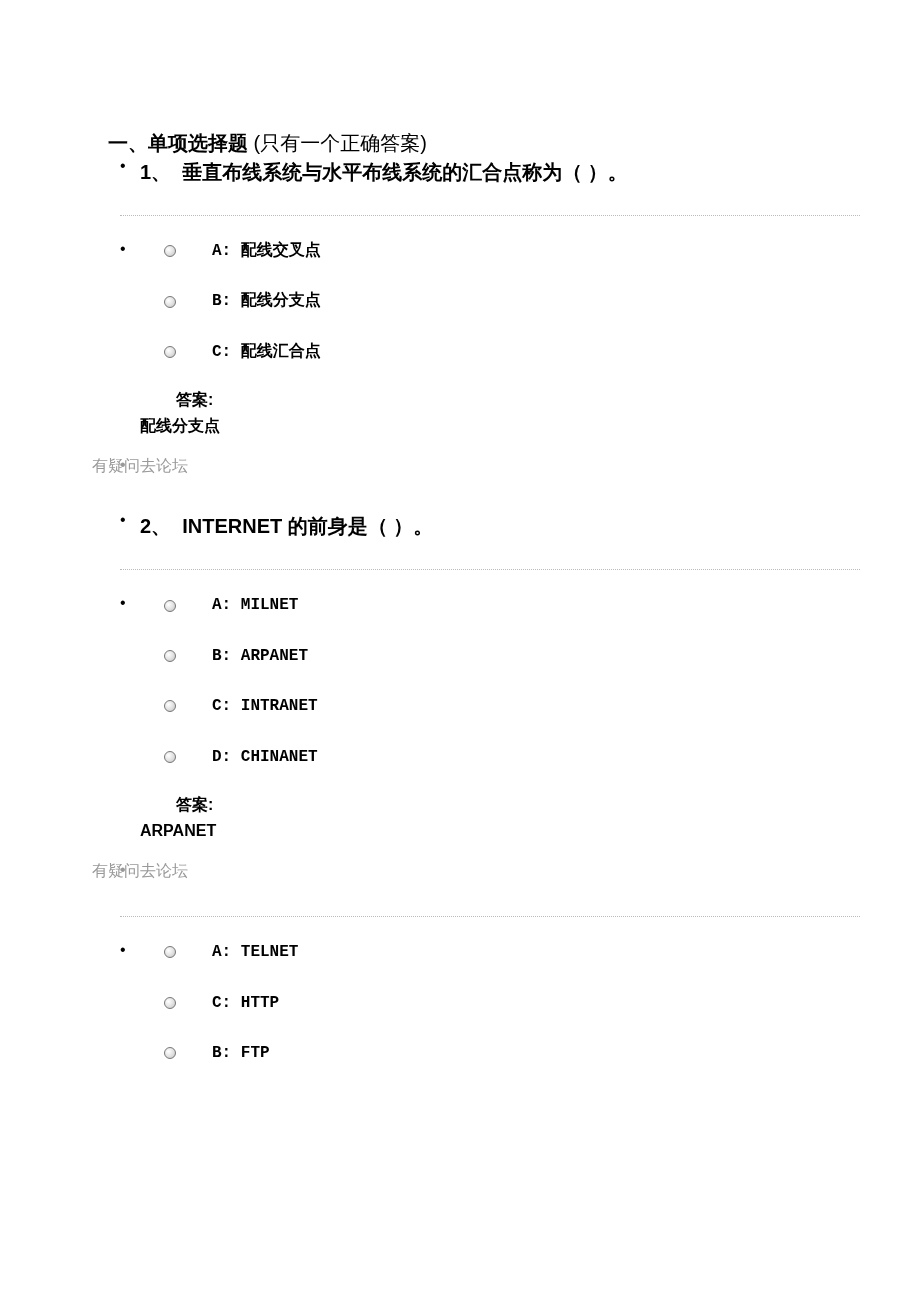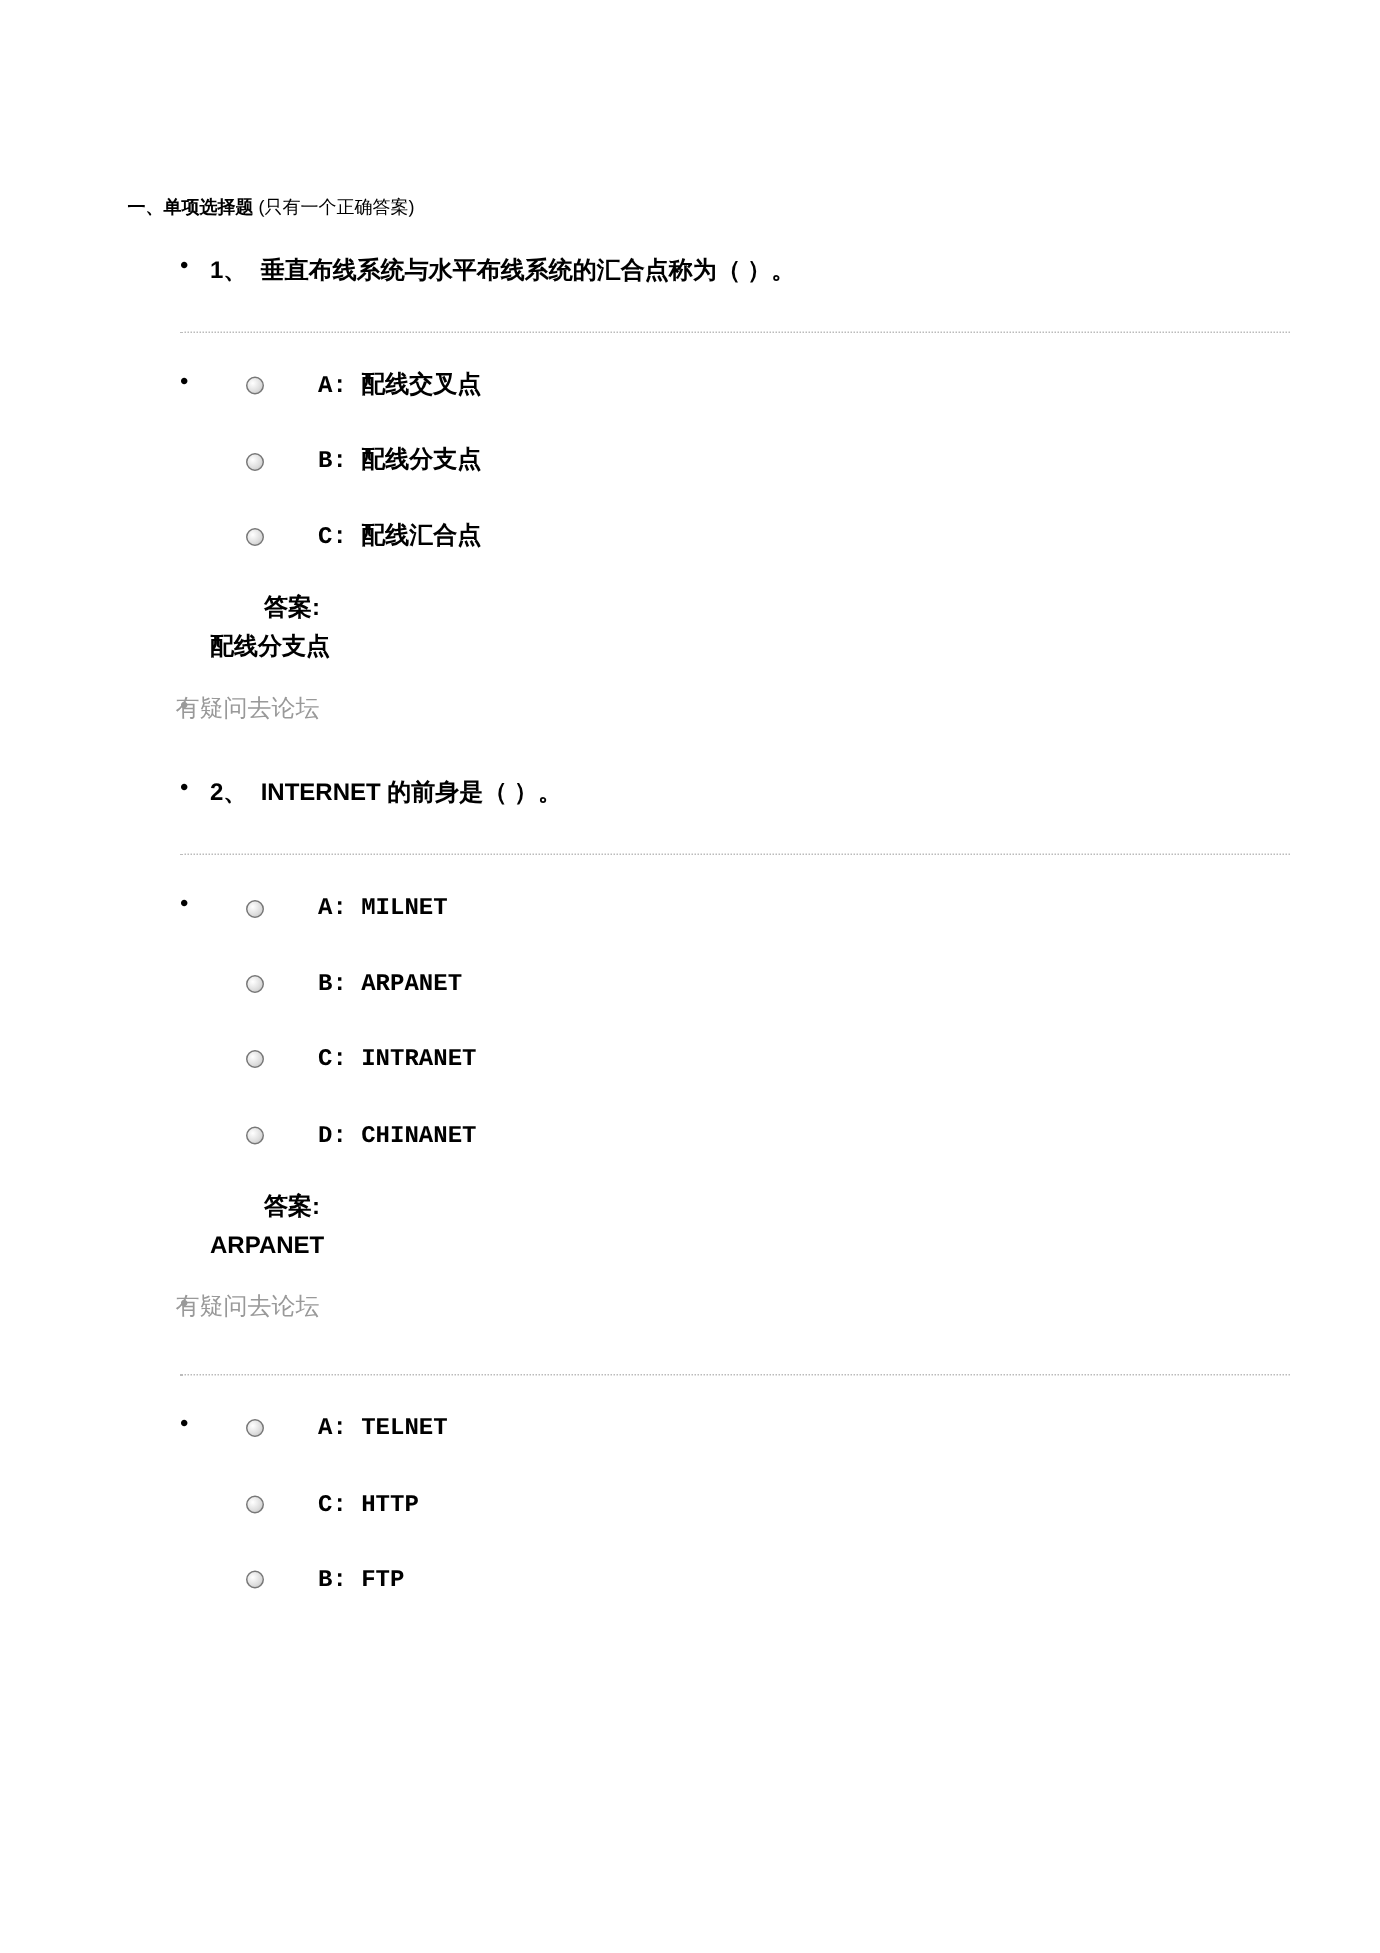--- a/index.html
+++ b/index.html
@@ -4,23 +4,22 @@
 <style>
   * { box-sizing: border-box; margin: 0; padding: 0; }
   body {
     width: 920px;
     background: #fff;
     font-family: "Microsoft YaHei", "SimSun", sans-serif;
     color: #000;
     padding: 130px 0 80px 0;
   }
   .header-line {
-    padding-left: 85px;
-    margin-bottom: 22px;
-    font-size: 12px;
+    padding-left: 108px;
+    font-size: 20px;
   }
   .header-line .bold { font-weight: 700; }
   .header-line .paren { color: #000; font-weight: 400; }
   ul.qlist {
     list-style: none;
   }
   ul.qlist > li.q-item {
     position: relative;
     padding-left: 140px;
     padding-right: 60px;
@@ -28,34 +27,34 @@
   ul.qlist > li.q-item::before {
     content: "•";
     position: absolute;
     left: 120px;
     top: 0;
     font-size: 16px;
     color: #000;
   }
   ul.qlist > li.forum-item {
     position: relative;
-    padding-left: 117px;
+    padding-left: 92px;
     padding-right: 60px;
   }
   ul.qlist > li.forum-item::before {
     content: "•";
     position: absolute;
     left: 120px;
     top: 0;
     font-size: 16px;
     color: #999;
   }
   .q-stem {
     font-weight: 700;
-    font-size: 16px;
+    font-size: 20px;
     line-height: 1.5;
     margin-bottom: 28px;
   }
   .dotted-sep {
     border: none;
     border-top: 1px dotted #bbb;
     margin: 0 60px 24px 120px;
   }
   .opt {
     display: flex;

